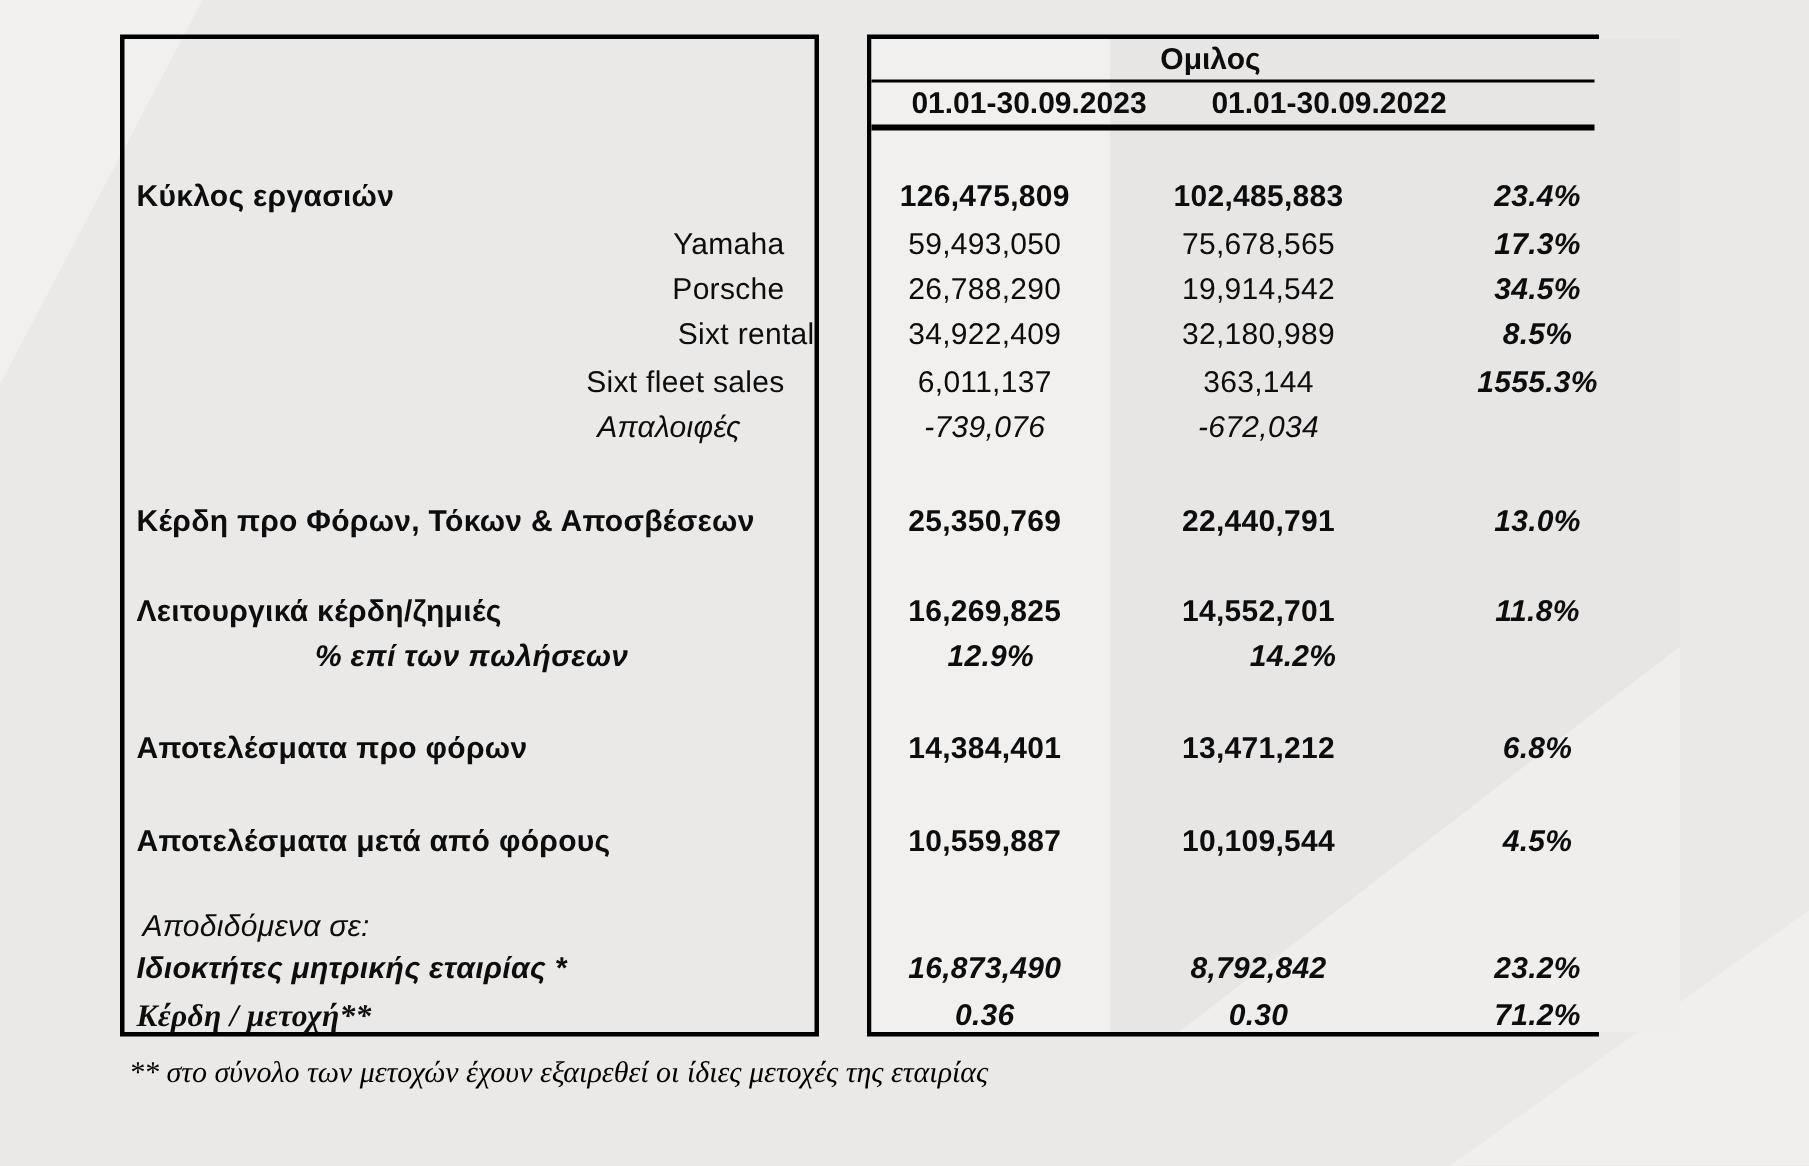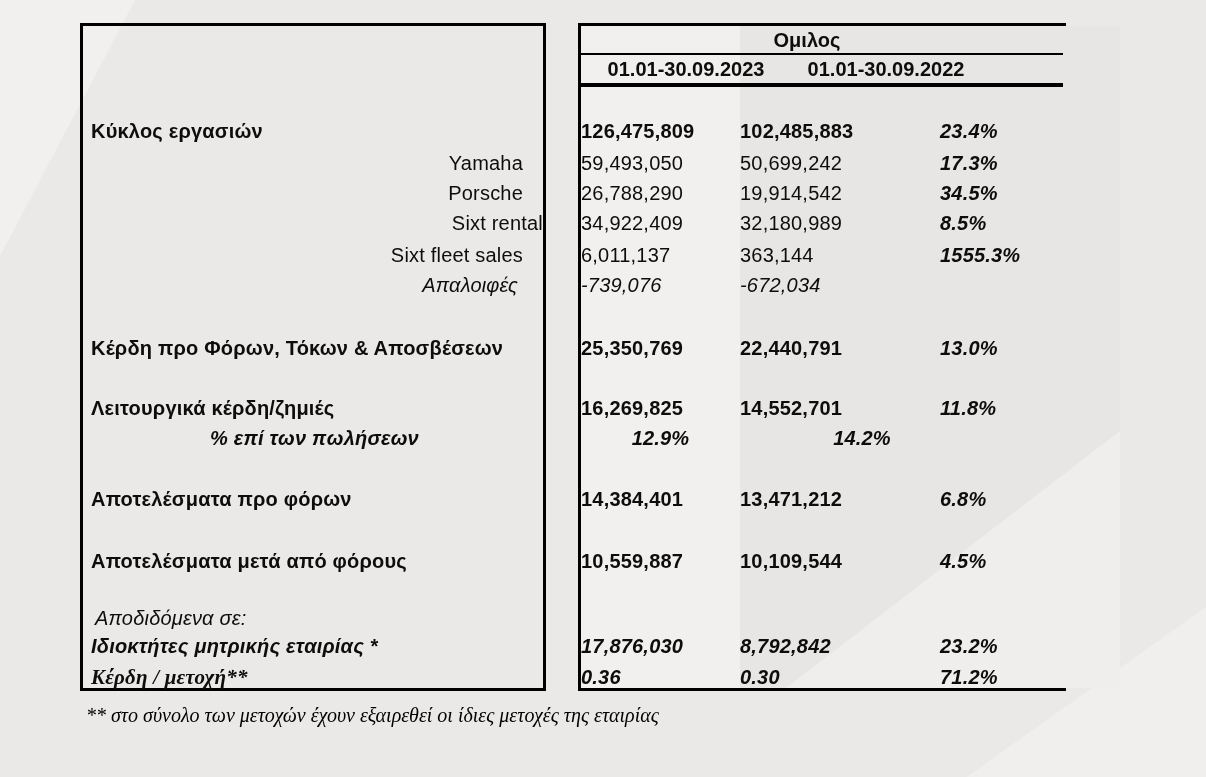--- a/index.html
+++ b/index.html
@@ -40,29 +40,29 @@
   }
   .hdr-dates{position:relative;height:28px;border-bottom:4px solid #000;font-weight:700;font-size:20px;}
   .hdr-dates .date{position:absolute;top:0;line-height:28px;transform:translateX(-50%);white-space:nowrap;}
   .hdr-dates .d1{left:105px;}
   .hdr-dates .d2{left:305px;}
   
   .lrow{position:absolute;left:0;width:100%;height:28px;line-height:28px;font-size:20px;
         box-sizing:border-box;white-space:nowrap;letter-spacing:.2px;}
   .ls-bold{font-weight:700;padding-left:8px;}
   .ls-sub{text-align:right;padding-right:20px;}
-  .ls-sub-italic{text-align:right;padding-right:25px;font-style:italic;}
+  .ls-sub-italic{text-align:right;padding-right:49px;font-style:italic;}
   .ls-bold-italic-indent{font-weight:700;font-style:italic;padding-left:127px;}
   .ls-italic{font-style:italic;padding-left:12px;}
   .ls-bold-italic{font-weight:700;font-style:italic;padding-left:8px;}
   .ls-serif-bold-italic{font-weight:700;font-style:italic;padding-left:8px;
         font-family:"Liberation Serif", serif;font-size:21px;}
   .rrow{position:absolute;left:0;width:539px;height:28px;display:grid;
         grid-template-columns:159px 200px 180px;}
-  .cell{line-height:28px;font-size:20px;text-align:left;box-sizing:border-box;
+  .cell{line-height:28px;font-size:20px;text-align:center;box-sizing:border-box;
         white-space:nowrap;letter-spacing:.2px;}
   .c1{padding-right:8px;}
   .c2{padding-right:2px;}
   .c3{padding-right:10px;font-weight:700;font-style:italic;}
   .ns-bold{font-weight:700;}
   .ns-italic{font-style:italic;}
   .ns-bold-italic{font-weight:700;font-style:italic;}
   .rrow.nums-center .c1,.rrow.nums-center .c2{text-align:center;padding:0;}
   
   .footnotes{
@@ -106,21 +106,21 @@
     <span class="date d2">01.01-30.09.2022</span>
   </div>
   <div id="right-rows">
       <div class="rrow" style="top: 91px;">
         <span class="cell c1 ns-bold">126,475,809</span>
         <span class="cell c2 ns-bold">102,485,883</span>
         <span class="cell c3 ns-bold">23.4%</span>
       </div>
       <div class="rrow" style="top: 123px;">
         <span class="cell c1">59,493,050</span>
-        <span class="cell c2">50,699,242</span>
+        <span class="cell c2">75,678,565</span>
         <span class="cell c3">17.3%</span>
       </div>
       <div class="rrow" style="top: 153px;">
         <span class="cell c1">26,788,290</span>
         <span class="cell c2">19,914,542</span>
         <span class="cell c3">34.5%</span>
       </div>
       <div class="rrow" style="top: 183px;">
         <span class="cell c1">34,922,409</span>
         <span class="cell c2">32,180,989</span>
@@ -160,21 +160,21 @@
         <span class="cell c1 ns-bold">10,559,887</span>
         <span class="cell c2 ns-bold">10,109,544</span>
         <span class="cell c3 ns-bold">4.5%</span>
       </div>
       <div class="rrow" style="top: 578px;">
         <span class="cell c1"></span>
         <span class="cell c2"></span>
         <span class="cell c3"></span>
       </div>
       <div class="rrow" style="top: 606px;">
-        <span class="cell c1 ns-bold-italic">17,876,030</span>
+        <span class="cell c1 ns-bold-italic">16,873,490</span>
         <span class="cell c2 ns-bold-italic">8,792,842</span>
         <span class="cell c3 ns-bold-italic">23.2%</span>
       </div>
       <div class="rrow" style="top: 637px;">
         <span class="cell c1 ns-bold-italic">0.36</span>
         <span class="cell c2 ns-bold-italic">0.30</span>
         <span class="cell c3 ns-bold-italic">71.2%</span>
       </div>
     </div>
 </div>

